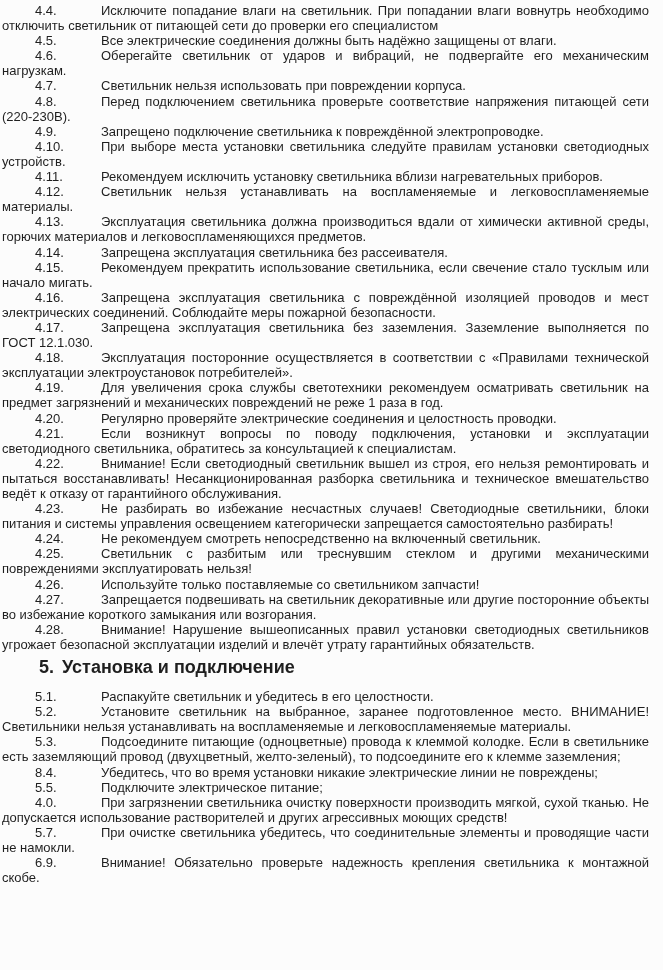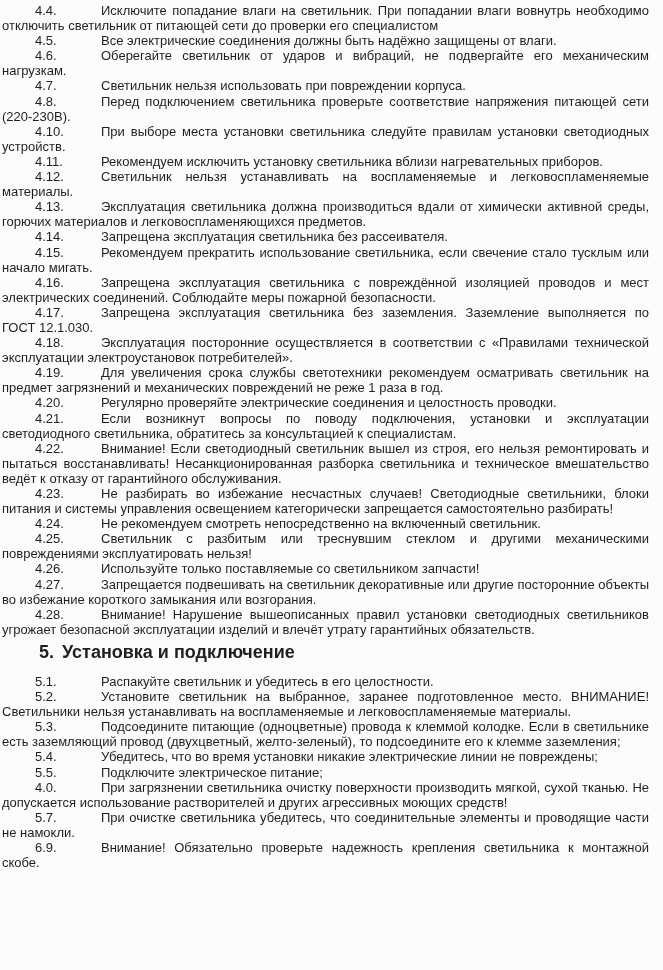--- a/index.html
+++ b/index.html
@@ -56,20 +56,21 @@
   <p class="para"><span class="p-num">4.4.</span><span class="p-text">Исключите попадание влаги на светильник. При попадании влаги вовнутрь необходимо отключить светильник от питающей сети до проверки его специалистом</span></p>
 
   <p class="para"><span class="p-num">4.5.</span><span class="p-text">Все электрические соединения должны быть надёжно защищены от влаги.</span></p>
 
   <p class="para"><span class="p-num">4.6.</span><span class="p-text">Оберегайте светильник от ударов и вибраций, не подвергайте его механическим нагрузкам.</span></p>
 
   <p class="para"><span class="p-num">4.7.</span><span class="p-text">Светильник нельзя использовать при повреждении корпуса.</span></p>
 
   <p class="para"><span class="p-num">4.8.</span><span class="p-text">Перед подключением светильника проверьте соответствие напряжения питающей сети (220-230В).</span></p>
 
+  <p class="para"><span class="p-num">4.9.</span><span class="p-text">Запрещено подключение светильника к повреждённой электропроводке.</span></p>
 
   <p class="para"><span class="p-num">4.10.</span><span class="p-text">При выборе места установки светильника следуйте правилам установки светодиодных устройств.</span></p>
 
   <p class="para"><span class="p-num">4.11.</span><span class="p-text">Рекомендуем исключить установку светильника вблизи нагревательных приборов.</span></p>
 
   <p class="para"><span class="p-num">4.12.</span><span class="p-text">Светильник нельзя устанавливать на воспламеняемые и легковоспламеняемые материалы.</span></p>
 
   <p class="para"><span class="p-num">4.13.</span><span class="p-text">Эксплуатация светильника должна производиться вдали от химически активной среды, горючих материалов и легковоспламеняющихся предметов.</span></p>
 
   <p class="para"><span class="p-num">4.14.</span><span class="p-text">Запрещена эксплуатация светильника без рассеивателя.</span></p>
@@ -105,21 +106,21 @@
 
   <h2 class="heading"><span class="h-num">5.</span><span>Установка и подключение</span></h2>
 
   <div class="list">
   <p class="para"><span class="p-num">5.1.</span><span class="p-text">Распакуйте светильник и убедитесь в его целостности.</span></p>
 
   <p class="para"><span class="p-num">5.2.</span><span class="p-text">Установите светильник на выбранное, заранее подготовленное место. ВНИМАНИЕ! Светильники нельзя устанавливать на воспламеняемые и легковоспламеняемые материалы.</span></p>
 
   <p class="para"><span class="p-num">5.3.</span><span class="p-text">Подсоедините питающие (одноцветные) провода к клеммой колодке. Если в светильнике есть заземляющий провод (двухцветный, желто-зеленый), то подсоедините его к клемме заземления;</span></p>
 
-  <p class="para"><span class="p-num">5.4.</span><span class="p-text">Убедитесь, что во время установки никакие электрические линии не повреждены;</span></p>
+  <p class="para"><span class="p-num">8.4.</span><span class="p-text">Убедитесь, что во время установки никакие электрические линии не повреждены;</span></p>
 
   <p class="para"><span class="p-num">5.5.</span><span class="p-text">Подключите электрическое питание;</span></p>
 
   <p class="para"><span class="p-num">4.0.</span><span class="p-text">При загрязнении светильника очистку поверхности производить мягкой, сухой тканью. Не допускается использование растворителей и других агрессивных моющих средств!</span></p>
 
   <p class="para"><span class="p-num">5.7.</span><span class="p-text">При очистке светильника убедитесь, что соединительные элементы и проводящие части не намокли.</span></p>
 
   <p class="para"><span class="p-num">6.9.</span><span class="p-text">Внимание! Обязательно проверьте надежность крепления светильника к монтажной скобе.</span></p>
 </div>
 

